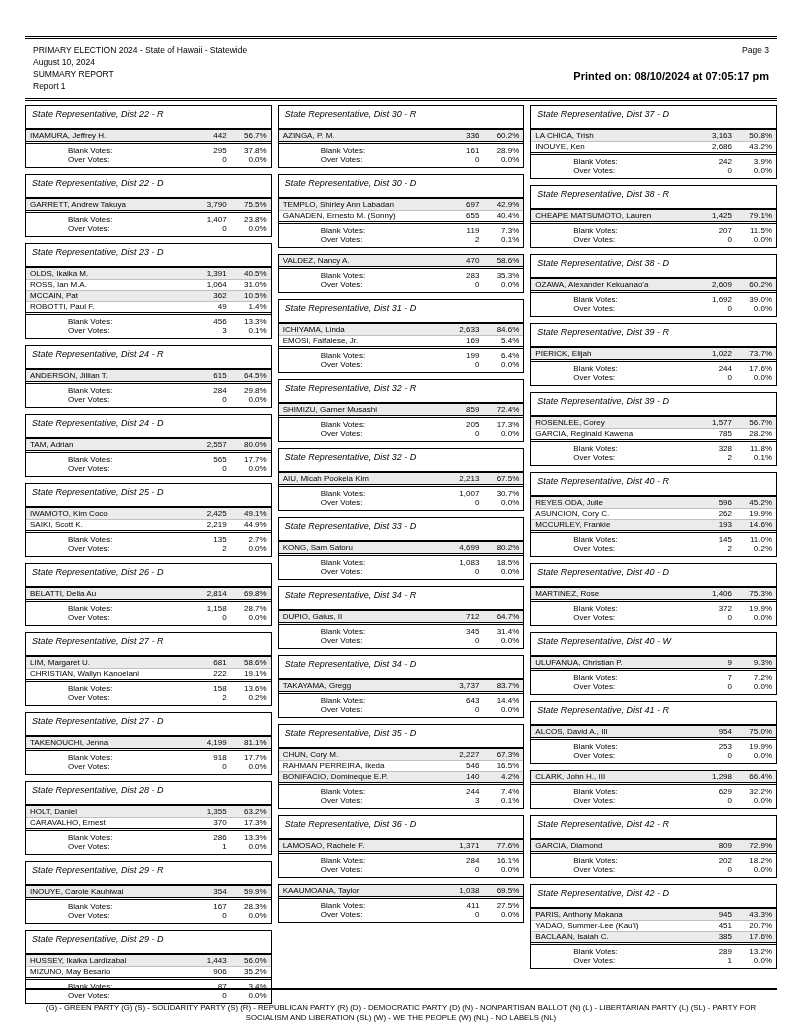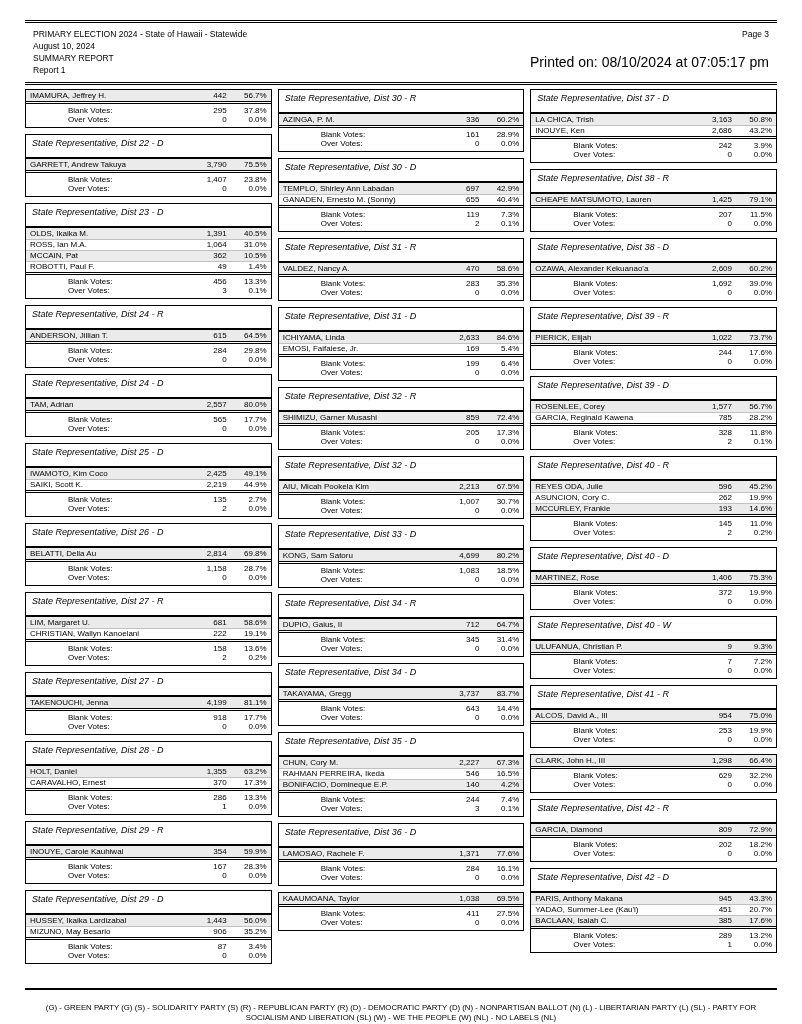--- a/index.html
+++ b/index.html
@@ -11,25 +11,26 @@
     position: relative; overflow: hidden;
   }
   .page { padding: 20px 25px 0 25px; }
 
   
   .report-header {
     border-top: 3px double #000;
     border-bottom: 3px double #000;
     display: flex; justify-content: space-between;
     padding: 5px 8px 6px 8px;
+    margin-top: 16px;
   }
   .hdr-left div { font-size: 8.5px; line-height: 12px; }
   .hdr-right { text-align: right; }
   .hdr-right .page-num { font-size: 8.5px; line-height: 12px; }
-  .hdr-right .printed { font-size: 14px; margin-top: 14px; }
+  .hdr-right .printed { font-size: 11px; margin-top: 14px; font-weight: bold; }
 
   
   .columns { display: flex; gap: 6px; margin-top: 4px; align-items: flex-start; }
   .col { flex: 1; display: flex; flex-direction: column; gap: 6px; min-width: 0; }
 
   .tbl { border: 1px solid #000; background: #fff; }
   .tbl-title {
     font-style: italic; font-size: 9px; line-height: 9px;
     padding: 4px 6px 9px 6px;
     border-bottom: 2px solid #000;
@@ -82,20 +83,21 @@
     </div>
     <div class="hdr-right">
       <div class="page-num">Page 3</div>
       <div class="printed">Printed on: 08/10/2024 at 07:05:17 pm</div>
     </div>
   </div>
 
   <div class="columns">
     <div class="col">
   <div class="tbl">
+    <div class="tbl-title">State Representative, Dist 22 - R</div>
     <div class="cands">
             <div class="cand-row shaded">
               <span class="cand-name">IMAMURA, Jeffrey H.</span>
               <span class="num">442</span>
               <span class="pct">56.7%</span>
             </div>
           </div>
     <div class="votes-block">
       <div class="vote-row">
         <span class="vote-label">Blank Votes:</span>
@@ -444,21 +446,20 @@
       </div>
       <div class="vote-row">
         <span class="vote-label">Over Votes:</span>
         <span class="num">2</span>
         <span class="pct">0.1%</span>
       </div>
     </div>
   </div>
 
   <div class="tbl">
-    <div class="tbl-title">State Representative, Dist 31 - R</div>
     <div class="cands">
             <div class="cand-row shaded">
               <span class="cand-name">VALDEZ, Nancy A.</span>
               <span class="num">470</span>
               <span class="pct">58.6%</span>
             </div>
           </div>
     <div class="votes-block">
       <div class="vote-row">
         <span class="vote-label">Blank Votes:</span>

